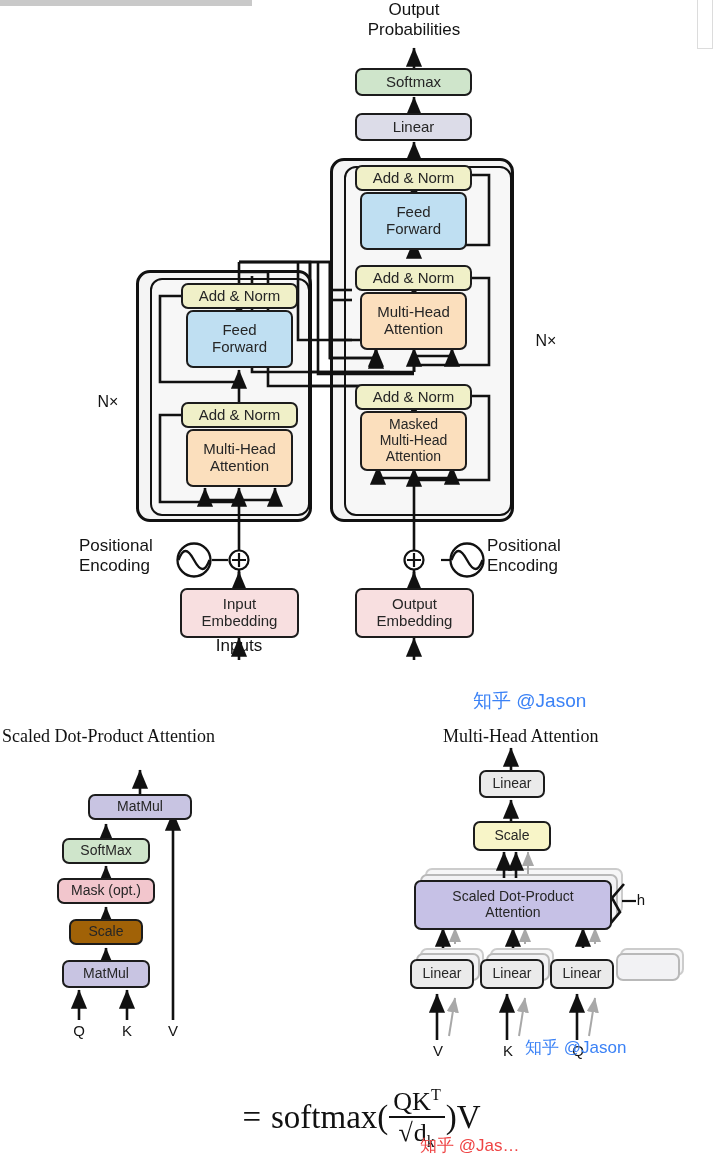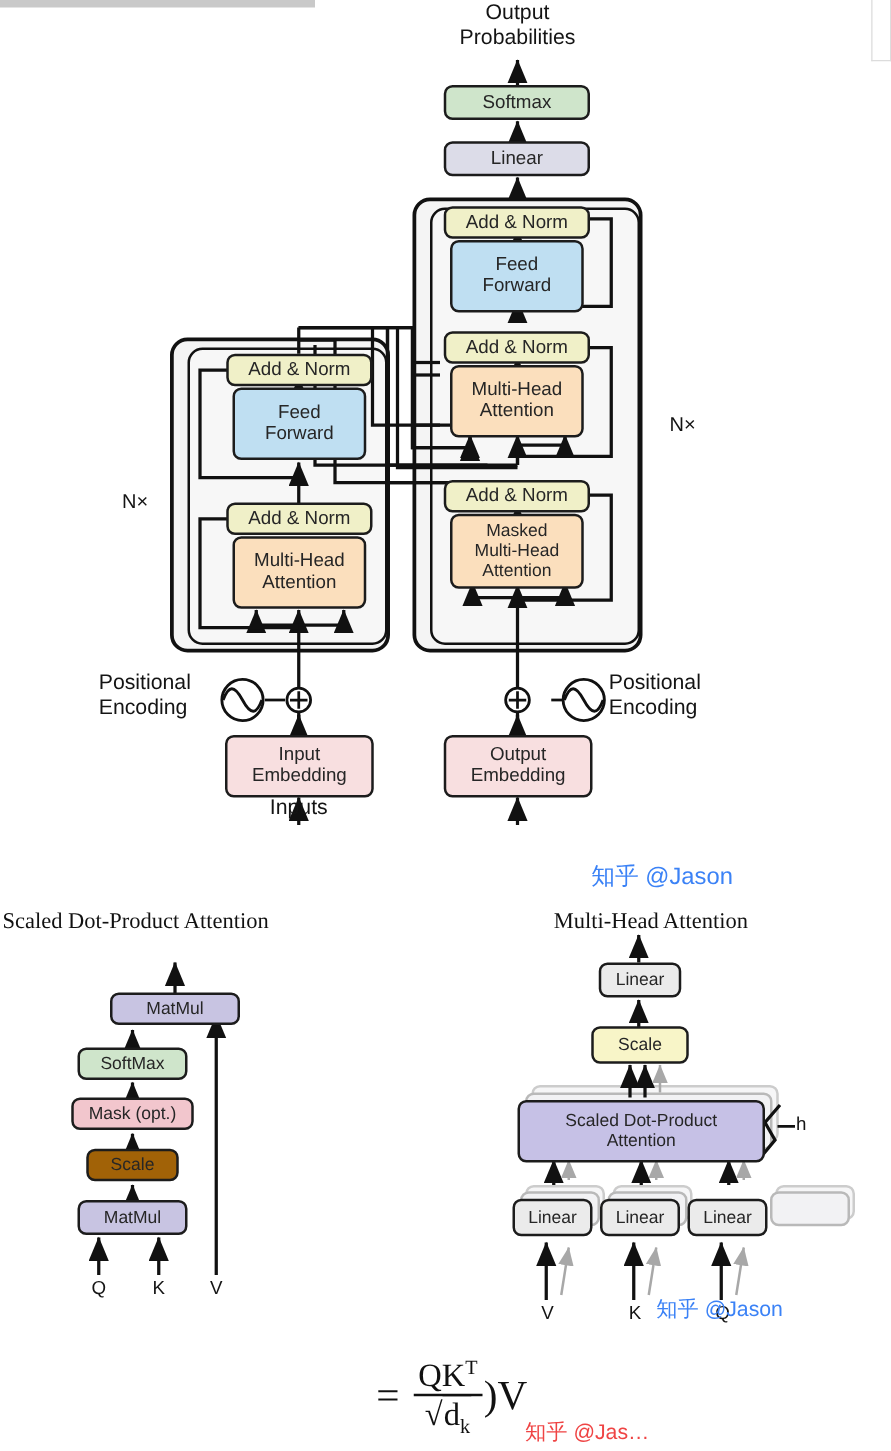--- a/index.html
+++ b/index.html
@@ -301,20 +301,21 @@
   <div class="node small" style="left:550px;top:959px;width:64px;height:30px;background:#ebebeb;">Linear</div>
 
   <div class="lbl qkv" style="left:423px;top:1042px;width:30px;">V</div>
   <div class="lbl qkv" style="left:493px;top:1042px;width:30px;">K</div>
   <div class="lbl qkv" style="left:563px;top:1042px;width:30px;">Q</div>
 
   <div id="formula">
     <span style="width:10px"></span>
     <span>=</span>
     <span style="width:10px"></span>
+    <span>softmax(</span>
     <span class="frac">
       <span class="num">
         <span>QK</span><sup>T</sup>
       </span>
       <span class="bar"></span>
       <span class="den">
         <span class="sqrt">√</span><span style="border-top:1.6px solid #111;padding:0 1px;"><span>d</span><sub>k</sub></span>
       </span>
     </span>
     <span>)</span>

